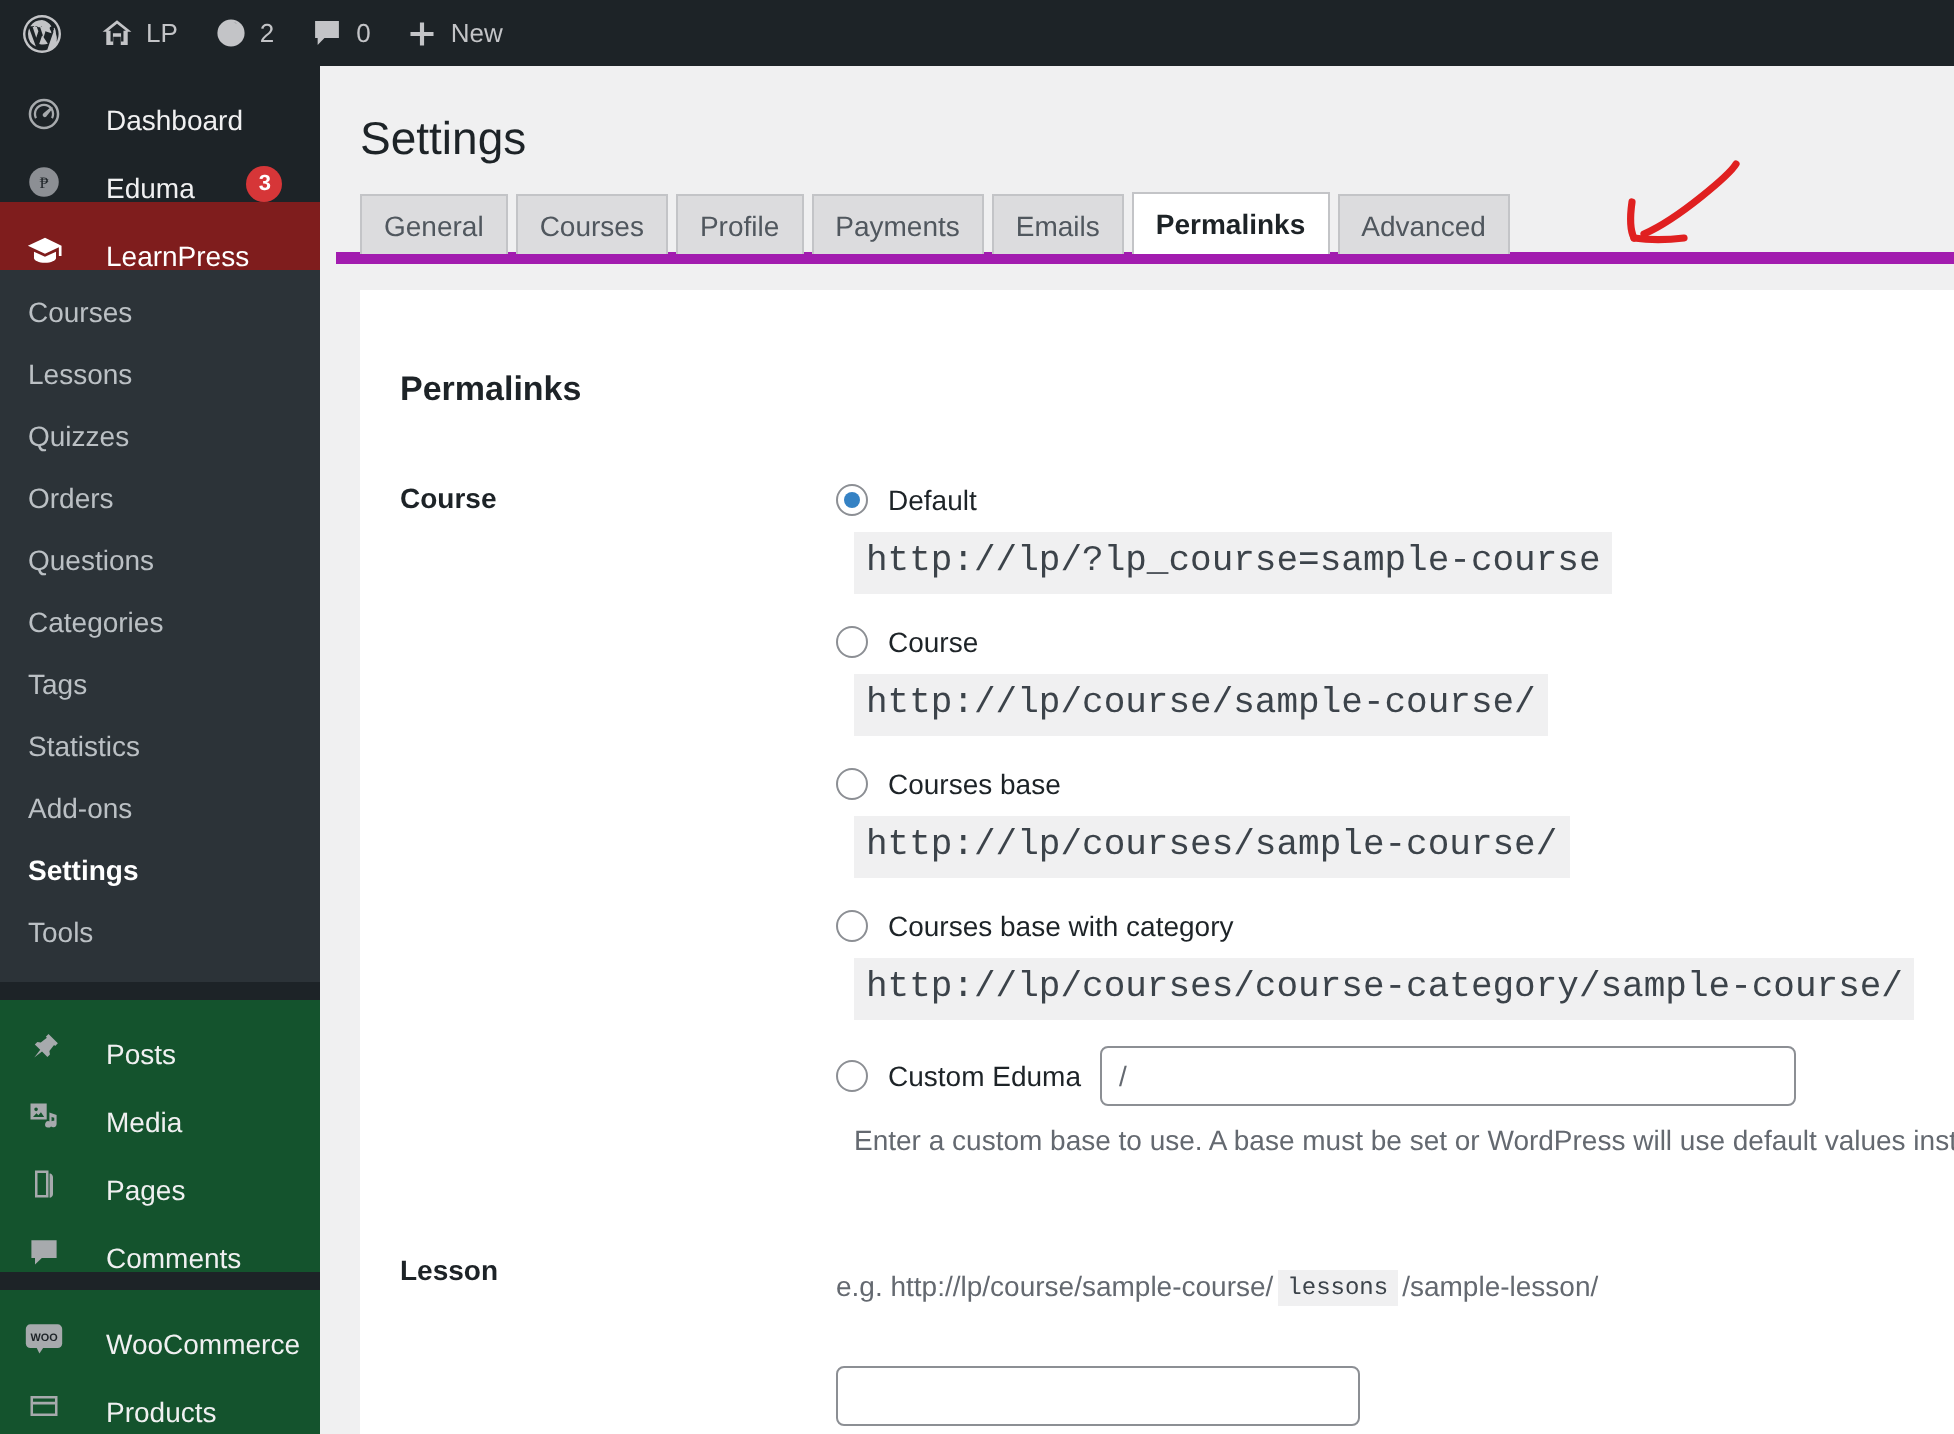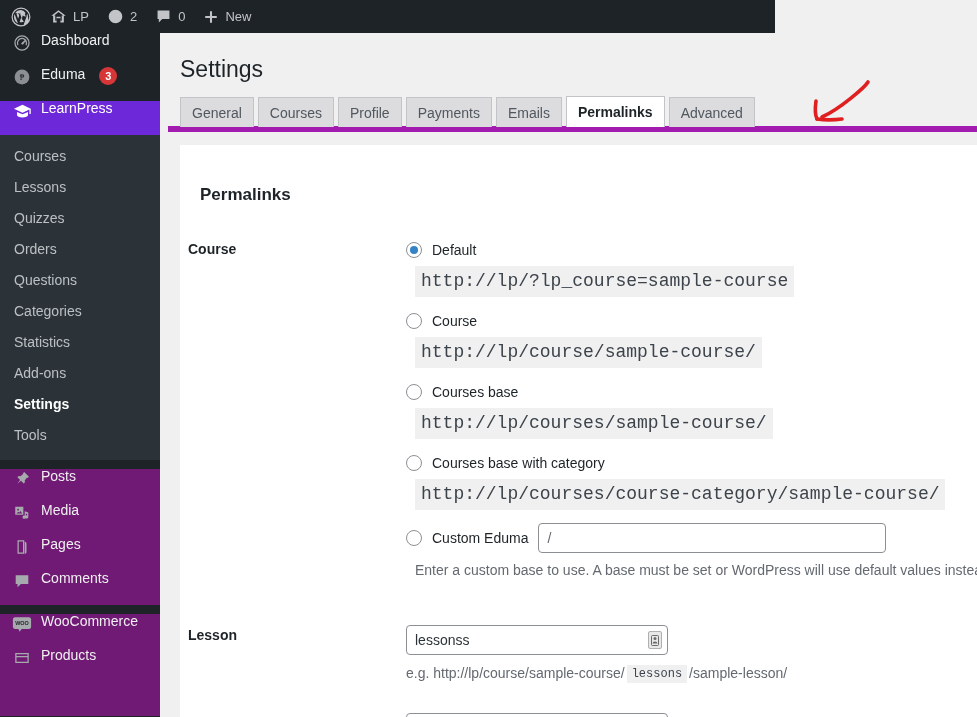--- a/index.html
+++ b/index.html
@@ -8,21 +8,21 @@
     width: 977px; height: 717px;
     overflow: hidden;
     background: #f0f0f1;
     font-family: "Liberation Sans", sans-serif;
     -webkit-font-smoothing: antialiased;
   }
   .screen { position: relative; width: 977px; height: 717px; overflow: hidden; }
 
   
   .adminbar {
-    position: absolute; top: 0; left: 0; width: 775px; height: 33px;
+    position: absolute; top: 0; left: 0; width: 977px; height: 33px;
     background: #1d2327; color: #c3c4c7;
     display: flex; align-items: center;
     font-size: 13px;
     z-index: 40;
   }
   .ab-item {
     display: flex; align-items: center; gap: 6px;
     height: 33px; padding: 0 9px;
     color: #c3c4c7; cursor: pointer; white-space: nowrap;
   }
@@ -33,31 +33,31 @@
 
   
   .sidebar {
     position: absolute; top: 33px; left: 0; width: 160px; height: 684px;
     background: #1d2327; color: #f0f0f1;
     font-size: 14px;
     z-index: 30;
   }
   .menu-top { background: #1d2327; }
   .menu-item {
-    display: flex; align-items: flex-start; gap: 9px;
+    display: flex; align-items: flex-end; gap: 21px;
     height: 34px; padding: 0 0 0 12px;
     color: #f0f0f1; cursor: pointer; position: relative;
   }
   .menu-item .mi-label { font-size: 14px; line-height: 1; }
   .menu-item .mi-icon {
     width: 20px; height: 20px; display: flex; align-items: center;
     justify-content: center; color: #a7aaad; flex: 0 0 20px;
   }
   .menu-item.current {
-    background: #6d28d9; color: #fff;
+    background: #7f1d1d; color: #fff;
   }
   .menu-item.current .mi-icon { color: #fff; }
   .menu-item.current .arrow {
     position: absolute; right: -8px; top: 50%; margin-top: -8px;
     width: 0; height: 0;
     border-top: 8px solid transparent;
     border-bottom: 8px solid transparent;
     border-left: 8px solid #f0f0f1;
   }
   .badge {
@@ -66,21 +66,21 @@
     background: #d63638; color: #fff; border-radius: 9px;
     font-size: 11px; font-weight: 600; margin-left: 5px;
   }
   .submenu { background: #2c3338; padding: 6px 0 9px 0; }
   .submenu-item {
     display: block; padding: 5px 0 5px 14px;
     color: #bbc0c4; font-size: 14px; cursor: pointer; line-height: 1.5;
   }
   .submenu-item.current { color: #fff; font-weight: 700; }
   .menu-sep { height: 9px; background: #1d2327; }
-  .menu-group { background: #701a75; }
+  .menu-group { background: #14532d; }
 
   
   .content {
     position: absolute; top: 33px; left: 160px;
     width: 817px; height: 684px;
     background: #f0f0f1; overflow: hidden;
   }
   .page-title {
     margin: 0; padding: 22px 0 0 20px;
     font-size: 23px; font-weight: 400; color: #1d2327; line-height: 1.3;
@@ -126,21 +126,21 @@
     width: 797px; height: 572px;
     background: #fff;
     overflow: hidden;
   }
   .panel-title {
     margin: 0; padding: 40px 0 0 20px;
     font-size: 17px; font-weight: 700; color: #1d2327;
   }
   .field-row {
     display: flex; align-items: flex-start;
-    padding: 0 0 0 8px; margin-top: 34px;
+    padding: 0 0 0 20px; margin-top: 34px;
   }
   .field-label {
     width: 218px; flex: 0 0 218px;
     font-size: 14px; font-weight: 700; color: #1d2327;
     padding-top: 2px;
   }
   .field-body { flex: 1 1 auto; padding-top: 0; }
 
   .radio-line {
     display: flex; align-items: center; gap: 10px;
@@ -287,20 +287,21 @@
       </div>
     </div>
 
     <div class="submenu">
       <div class="submenu-item">Courses</div>
       <div class="submenu-item">Lessons</div>
       <div class="submenu-item">Quizzes</div>
       <div class="submenu-item">Orders</div>
       <div class="submenu-item">Questions</div>
       <div class="submenu-item">Categories</div>
+      <div class="submenu-item">Tags</div>
       <div class="submenu-item">Statistics</div>
       <div class="submenu-item">Add-ons</div>
       <div class="submenu-item current">Settings</div>
       <div class="submenu-item">Tools</div>
     </div>
 
     <div class="menu-sep"></div>
 
     <div class="menu-group">
       <div class="menu-item">
@@ -431,30 +432,20 @@
             </div>
             <div class="help-text">Enter a custom base to use. A base must be set or WordPress will use default values instead.</div>
           </div>
 
         </div>
       </div>
 
       <div class="field-row">
         <div class="field-label">Lesson</div>
         <div class="field-body">
-          <div class="input-with-icon">
-            <input class="text-input" type="text" value="lessonss" style="">
-            <span class="inline-icon-btn">
-              <svg width="8" height="11" viewBox="0 0 8 11" fill="#6b6b6b">
-                <rect x="0.5" y="0.5" width="7" height="10" rx="1" fill="none" stroke="#6b6b6b"></rect>
-                <circle cx="4" cy="3.6" r="1.5"></circle>
-                <path d="M1.6 8.6c0-1.4 1.1-2.2 2.4-2.2s2.4.8 2.4 2.2z"></path>
-              </svg>
-            </span>
-          </div>
           <div class="eg-text">
             <span>e.g. http://lp/course/sample-course/</span>
             <code>lessons</code>
             <span>/sample-lesson/</span>
           </div>
           <div class="stub-input"></div>
         </div>
       </div>
 
     </div>

